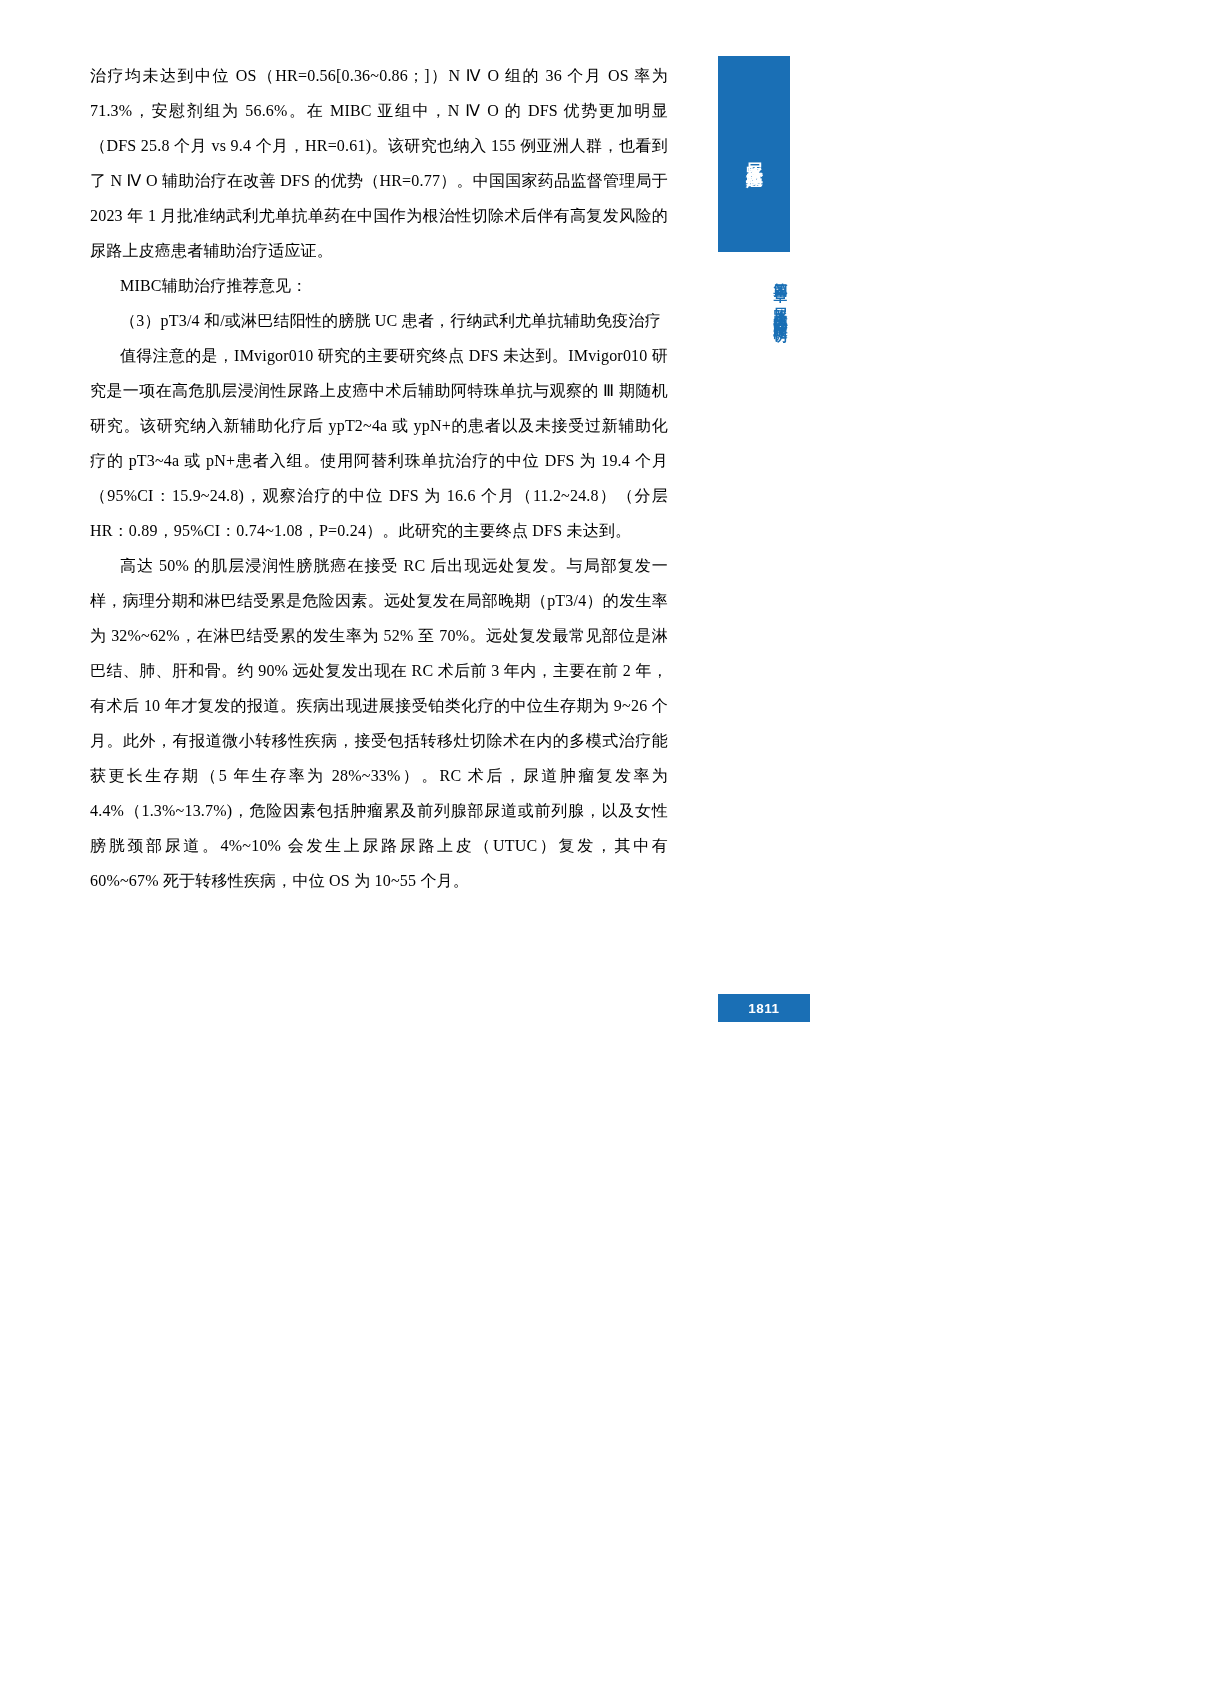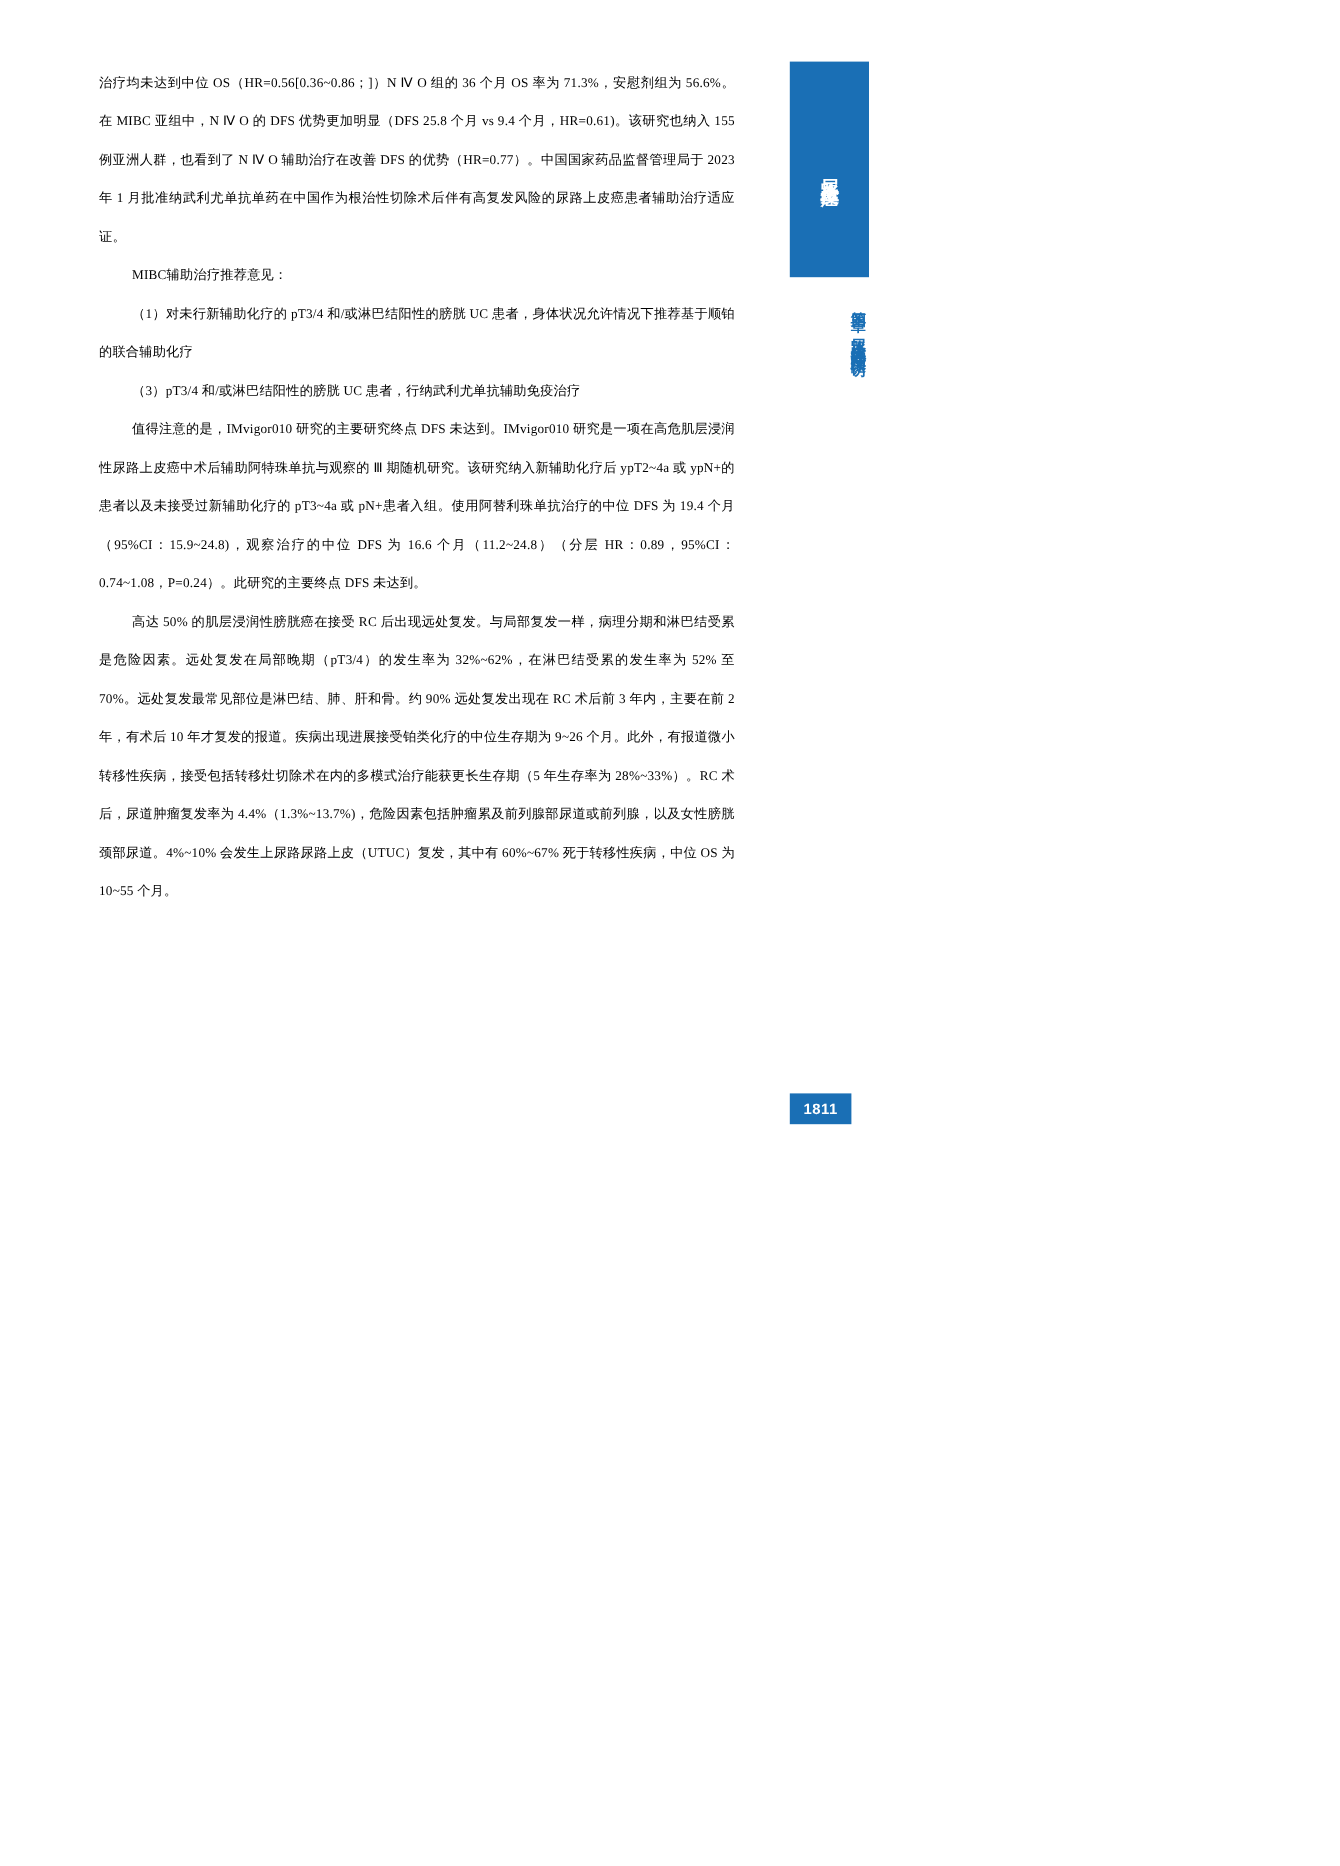--- a/index.html
+++ b/index.html
@@ -23,21 +23,21 @@
   }
 
   
   .content {
     position: absolute;
     left: 90px;
     top: 58px;
     width: 578px;
   }
   .para {
-    font-size: 12px;
+    font-size: 16px;
     line-height: 35px;
     text-align: justify;
     text-justify: inter-ideograph;
     margin: 0;
     letter-spacing: 0.2px;
   }
   .para.indent {
     text-indent: 30px;
   }
   .section-head {
@@ -92,21 +92,21 @@
     margin-bottom: 0;
   }
   .tab-chapter .ch-title {
     font-weight: bold;
     margin-top: 18px;
   }
   .page-number {
     position: absolute;
     left: 718px;
     top: 994px;
-    width: 56px;
+    width: 92px;
     height: 28px;
     background: #1a6fb5;
     color: #ffffff;
     font-family: "Liberation Sans", sans-serif;
     font-weight: bold;
     font-size: 13.5px;
     display: flex;
     align-items: center;
     justify-content: center;
     letter-spacing: 0.5px;
@@ -114,21 +114,20 @@
 </style>
 </head>
 <body>
 
 <div class="page">
 
   <div class="content">
 
     <p class="para">治疗均未达到中位 OS（HR=0.56[0.36~0.86；]）N Ⅳ O 组的 36 个月 OS 率为 71.3%，安慰剂组为 56.6%。在 MIBC 亚组中，N Ⅳ O 的 DFS 优势更加明显（DFS 25.8 个月 vs 9.4 个月，HR=0.61)。该研究也纳入 155 例亚洲人群，也看到了 N Ⅳ O 辅助治疗在改善 DFS 的优势（HR=0.77）。中国国家药品监督管理局于 2023 年 1 月批准纳武利尤单抗单药在中国作为根治性切除术后伴有高复发风险的尿路上皮癌患者辅助治疗适应证。</p>
     <p class="para indent">MIBC辅助治疗推荐意见：</p>
-    <p class="para indent">（1）对未行新辅助化疗的 pT3/4 和/或淋巴结阳性的膀胱 UC 患者，身体状况允许情况下推荐基于顺铂的联合辅助化疗</p>
     <p class="para indent">（3）pT3/4 和/或淋巴结阳性的膀胱 UC 患者，行纳武利尤单抗辅助免疫治疗</p>
     <p class="para indent">值得注意的是，IMvigor010 研究的主要研究终点 DFS 未达到。IMvigor010 研究是一项在高危肌层浸润性尿路上皮癌中术后辅助阿特珠单抗与观察的 Ⅲ 期随机研究。该研究纳入新辅助化疗后 ypT2~4a 或 ypN+的患者以及未接受过新辅助化疗的 pT3~4a 或 pN+患者入组。使用阿替利珠单抗治疗的中位 DFS 为 19.4 个月（95%CI：15.9~24.8)，观察治疗的中位 DFS 为 16.6 个月（11.2~24.8）（分层 HR：0.89，95%CI：0.74~1.08，P=0.24）。此研究的主要终点 DFS 未达到。</p>
 
 
     <p class="para indent">高达 50% 的肌层浸润性膀胱癌在接受 RC 后出现远处复发。与局部复发一样，病理分期和淋巴结受累是危险因素。远处复发在局部晚期（pT3/4）的发生率为 32%~62%，在淋巴结受累的发生率为 52% 至 70%。远处复发最常见部位是淋巴结、肺、肝和骨。约 90% 远处复发出现在 RC 术后前 3 年内，主要在前 2 年，有术后 10 年才复发的报道。疾病出现进展接受铂类化疗的中位生存期为 9~26 个月。此外，有报道微小转移性疾病，接受包括转移灶切除术在内的多模式治疗能获更长生存期（5 年生存率为 28%~33%）。RC 术后，尿道肿瘤复发率为 4.4%（1.3%~13.7%)，危险因素包括肿瘤累及前列腺部尿道或前列腺，以及女性膀胱颈部尿道。4%~10% 会发生上尿路尿路上皮（UTUC）复发，其中有 60%~67% 死于转移性疾病，中位 OS 为 10~55 个月。</p>
 
   </div>
 
   <div class="tab-top">尿路上皮癌</div>
 

